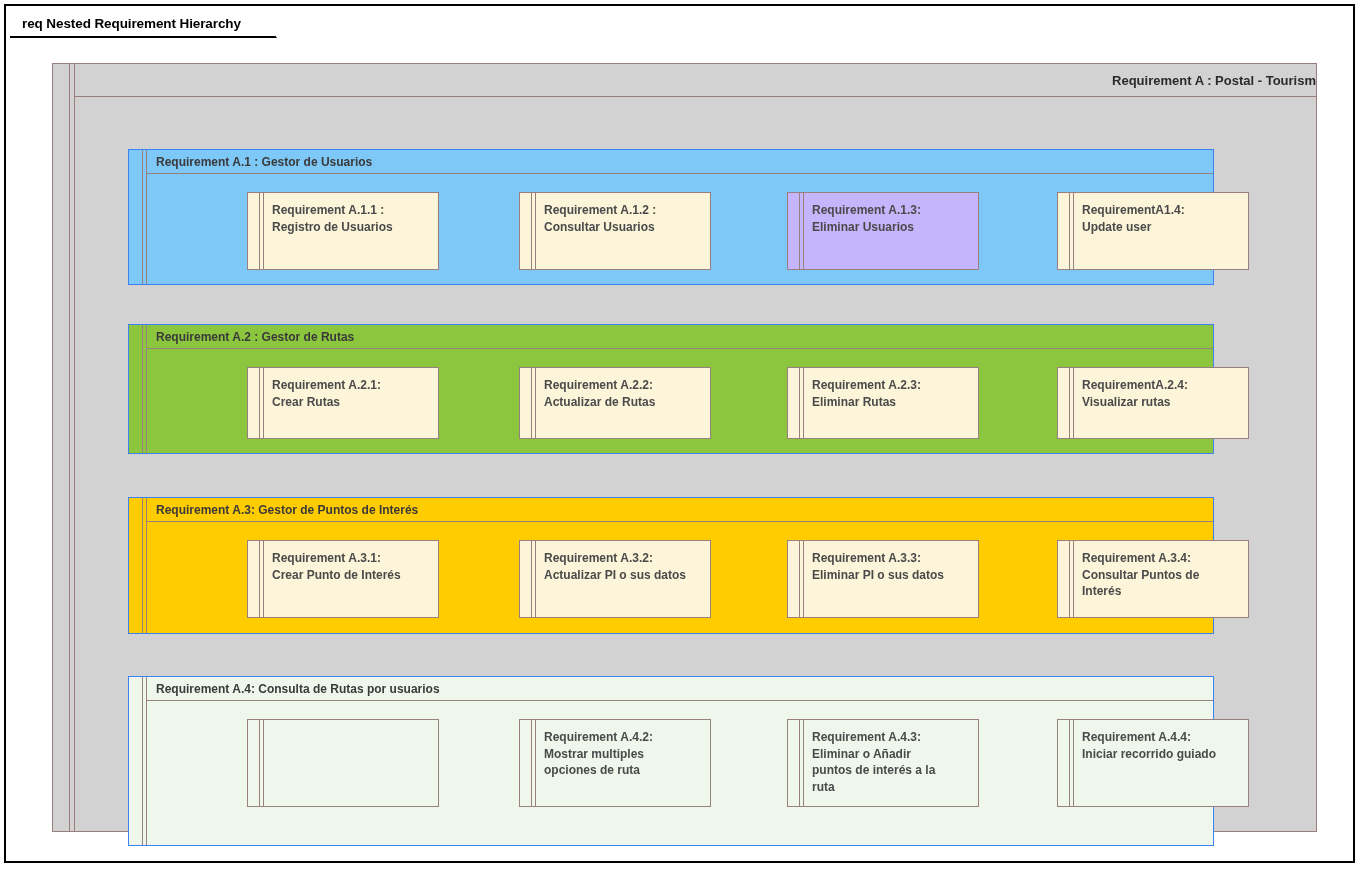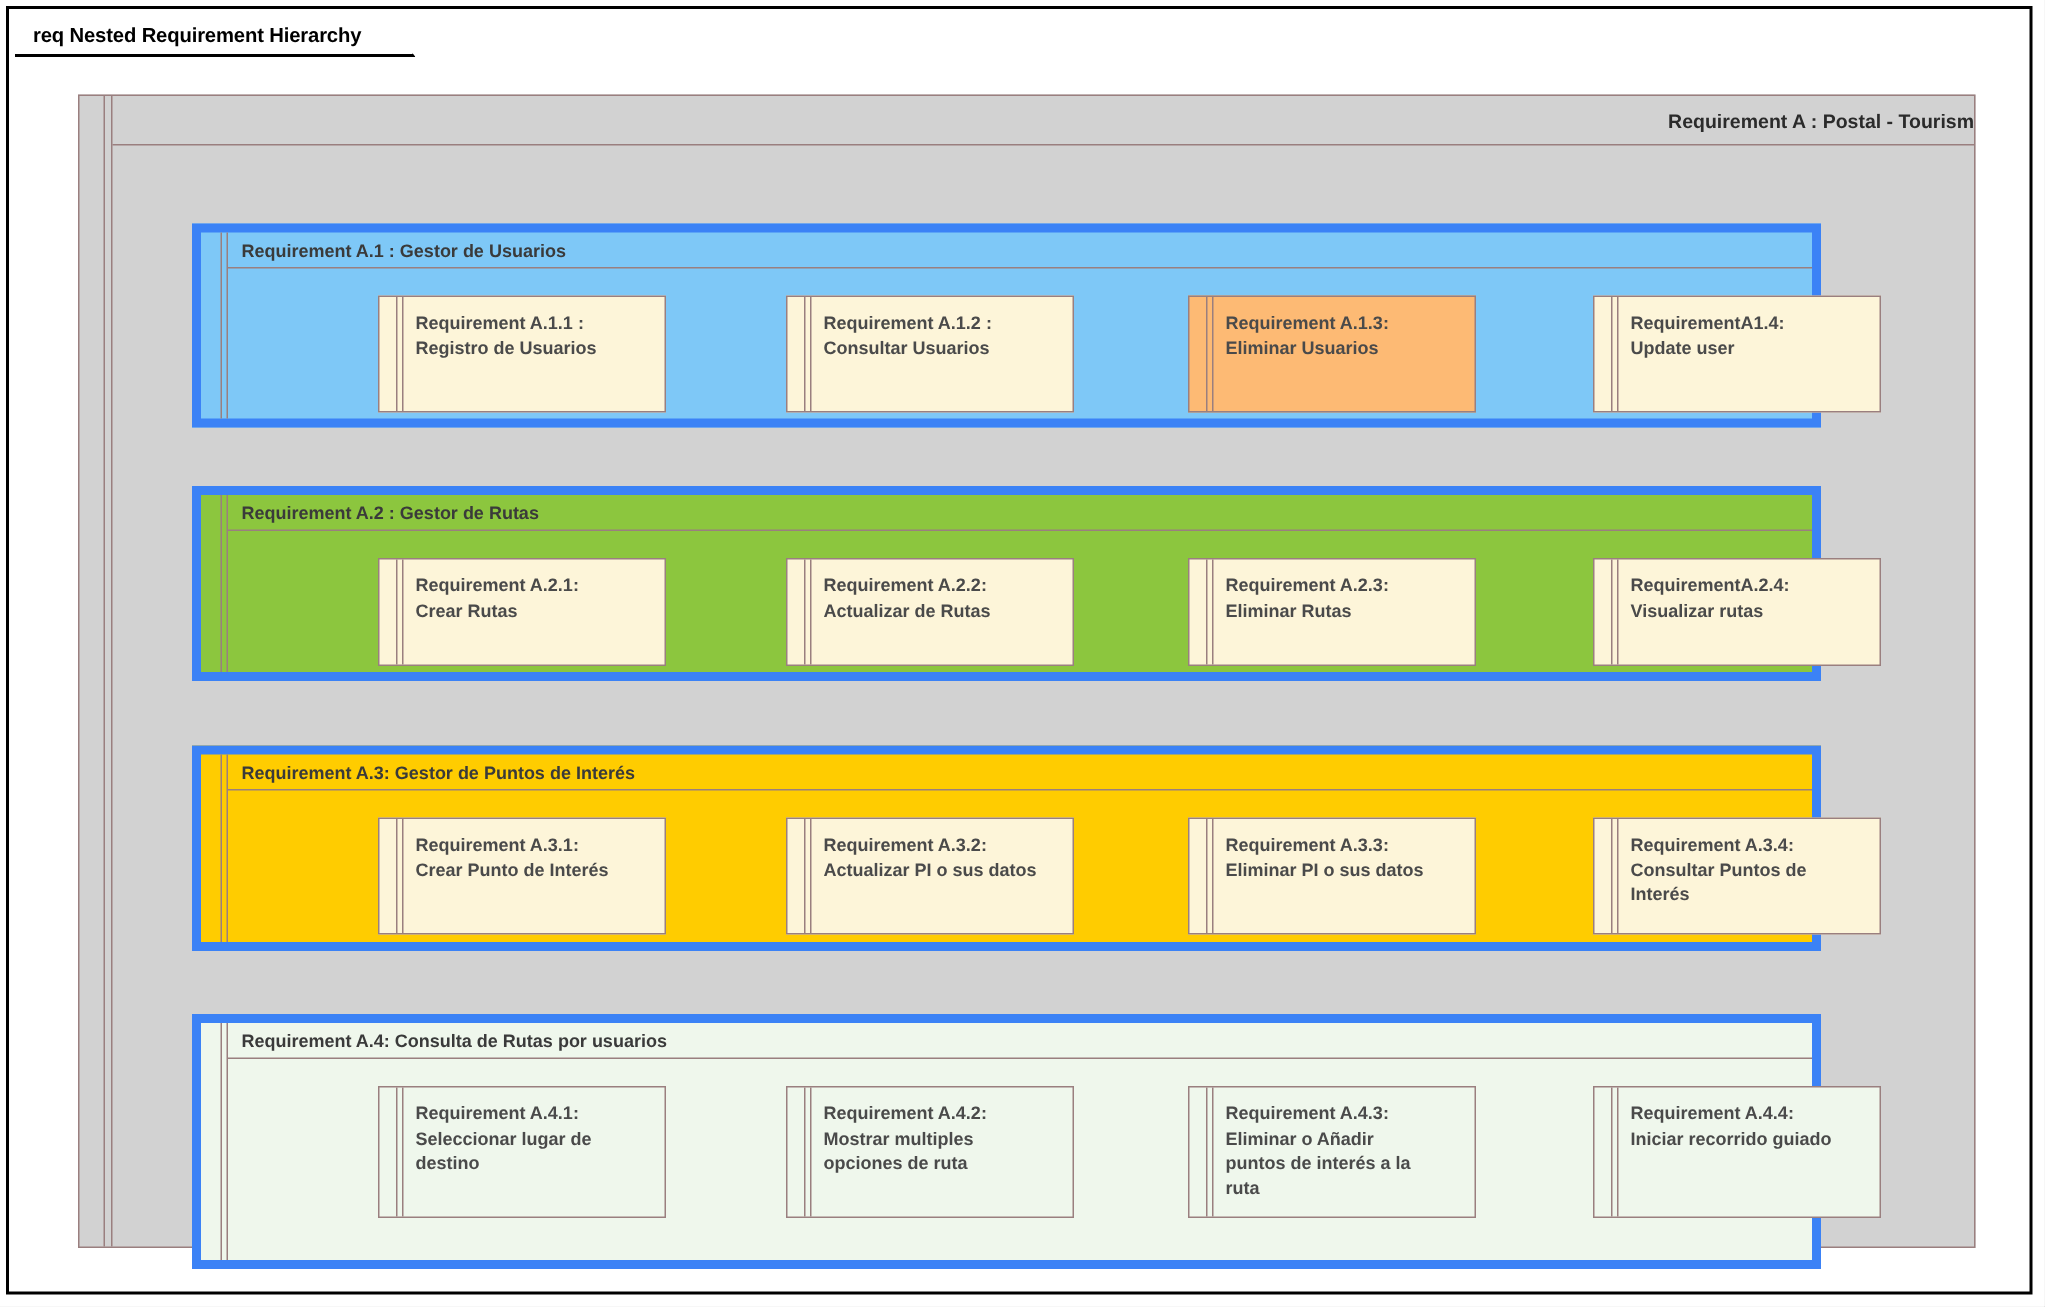--- a/index.html
+++ b/index.html
@@ -109,21 +109,21 @@
     right: 0;
     top: 33px;
     bottom: 0;
   }
 
   
   .section {
     position: absolute;
     left: 53px;
     width: 1086px;
-    border: 6px solid #3b82f6;
+    border: 1px solid #3b82f6;
     box-sizing: border-box;
   }
   .section-spine {
     position: absolute;
     left: 0;
     top: 0;
     bottom: 0;
     width: 18px;
     border-right: 1px solid #9a7f7f;
     box-sizing: border-box;
@@ -230,21 +230,21 @@
               <div class="leaf" style="left: 100px; top: 18px; width: 192px; height: 78px; background: rgb(253, 245, 217);">
                 <div class="leaf-spine"></div>
                 <div class="leaf-text">Requirement A.1.1 :
 Registro de Usuarios</div>
               </div>
               <div class="leaf" style="left: 372px; top: 18px; width: 192px; height: 78px; background: rgb(253, 245, 217);">
                 <div class="leaf-spine"></div>
                 <div class="leaf-text">Requirement A.1.2 :
 Consultar Usuarios</div>
               </div>
-              <div class="leaf" style="left: 640px; top: 18px; width: 192px; height: 78px; background: #fdba74;">
+              <div class="leaf" style="left: 640px; top: 18px; width: 192px; height: 78px; background: #c4b5fd;">
                 <div class="leaf-spine"></div>
                 <div class="leaf-text">Requirement A.1.3:
 Eliminar Usuarios</div>
               </div>
               <div class="leaf" style="left: 910px; top: 18px; width: 192px; height: 78px; background: rgb(253, 245, 217);">
                 <div class="leaf-spine"></div>
                 <div class="leaf-text">RequirementA1.4:
 Update user</div>
               </div>
             </div>
@@ -307,23 +307,20 @@
             </div>
           </div>
           <div class="section" style="top: 579px; height: 170px; background: rgb(239, 247, 236);">
             <div class="section-spine"></div>
             <div class="section-header">
               <span class="section-header-label">Requirement A.4: Consulta de Rutas por usuarios</span>
             </div>
             <div class="section-body">
               <div class="leaf" style="left: 100px; top: 18px; width: 192px; height: 88px; background: rgb(239, 247, 236);">
                 <div class="leaf-spine"></div>
-                <div class="leaf-text">Requirement A.4.1:
-Seleccionar lugar de
-destino</div>
               </div>
               <div class="leaf" style="left: 372px; top: 18px; width: 192px; height: 88px; background: rgb(239, 247, 236);">
                 <div class="leaf-spine"></div>
                 <div class="leaf-text">Requirement A.4.2:
 Mostrar multiples
 opciones de ruta</div>
               </div>
               <div class="leaf" style="left: 640px; top: 18px; width: 192px; height: 88px; background: rgb(239, 247, 236);">
                 <div class="leaf-spine"></div>
                 <div class="leaf-text">Requirement A.4.3:

